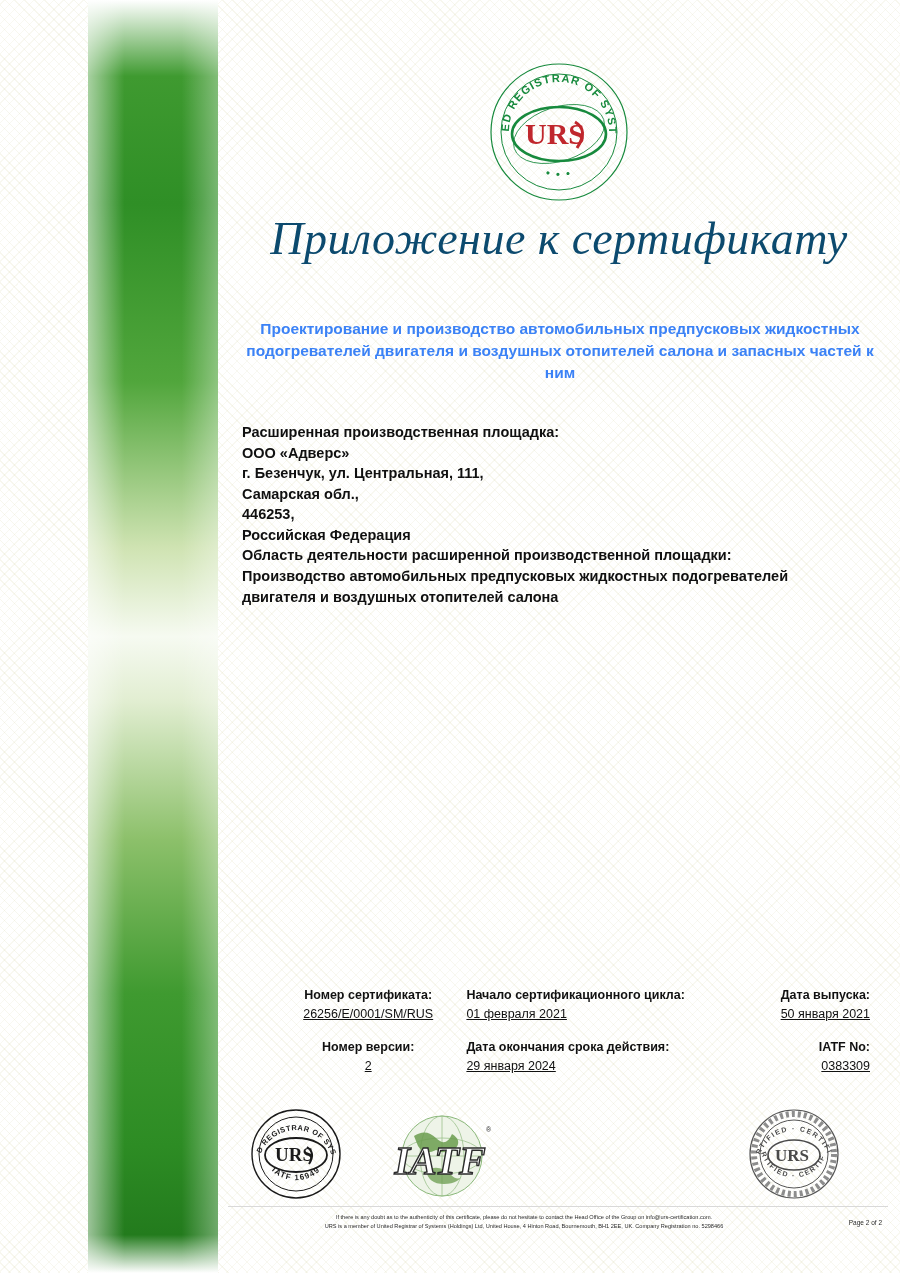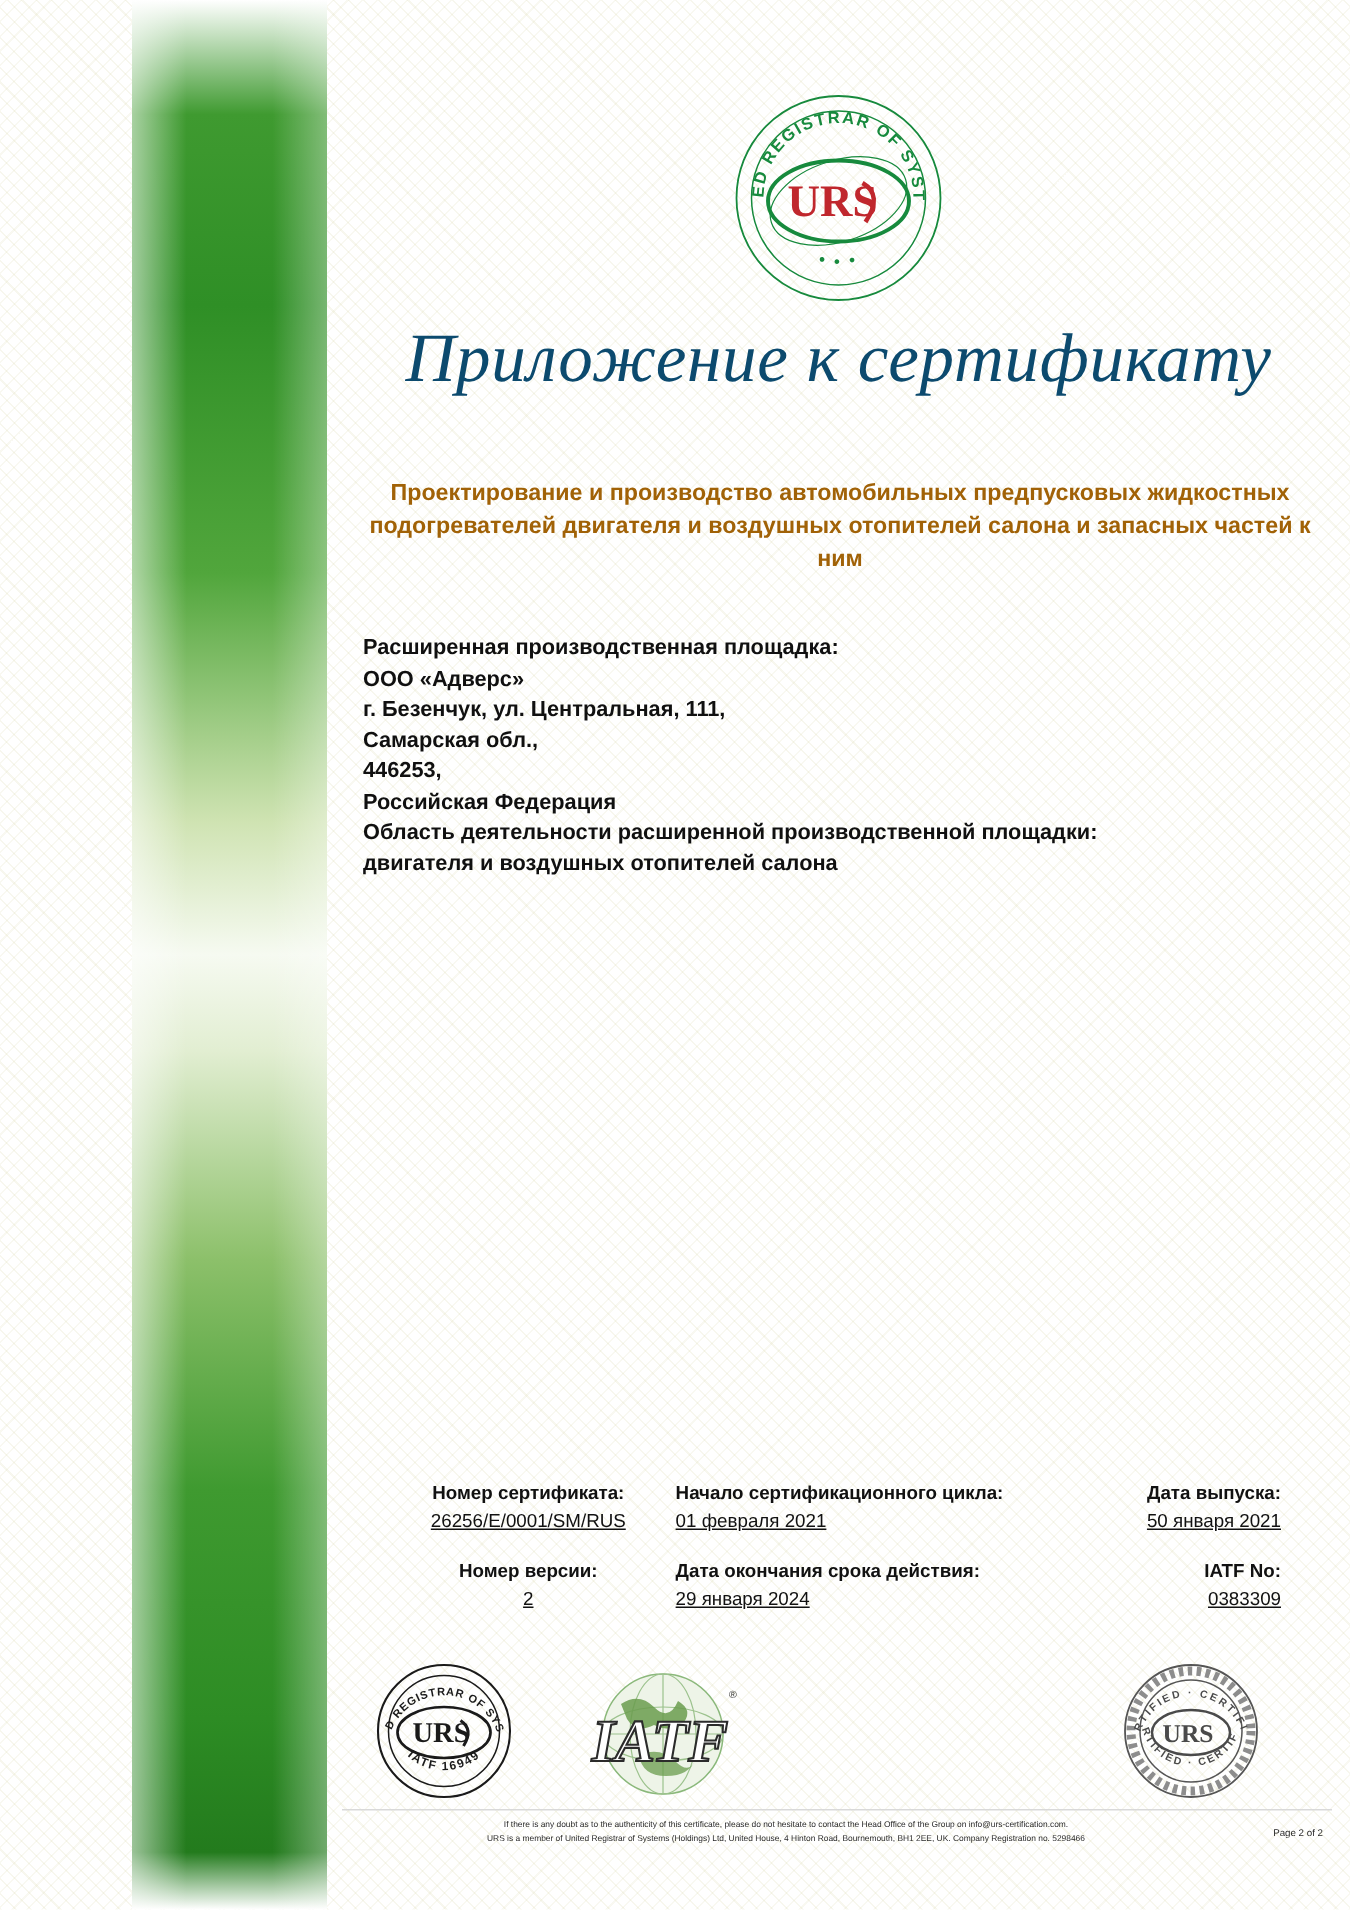--- a/index.html
+++ b/index.html
@@ -99,21 +99,21 @@
 
   
   .scope {
     position: absolute;
     top: 318px;
     left: 24px;
     width: 636px;
     text-align: center;
     font-size: 15.5px;
     font-weight: bold;
-    color: #a16207;
+    color: #3b82f6;
     line-height: 1.42;
   }
 
   
   .site-block {
     position: absolute;
     top: 422px;
     left: 24px;
     width: 636px;
     text-align: left;
@@ -121,21 +121,21 @@
     font-weight: bold;
     color: #101010;
     line-height: 1.42;
   }
   .site-block .line { display: block; }
 
   
   .data-table {
     position: absolute;
     top: 985px;
-    left: 40px;
+    left: 56px;
     width: 600px;
     border-collapse: collapse;
     font-size: 12.5px;
     color: #111111;
   }
   .data-table td {
     padding: 3px 4px;
     vertical-align: top;
   }
   .data-table .hdr {
@@ -231,20 +231,21 @@
     <div class="scope">Проектирование и производство автомобильных предпусковых жидкостных подогревателей двигателя и воздушных отопителей салона и запасных частей к ним</div>
 
     <div class="site-block">
       <span class="line">Расширенная производственная площадка:</span>
       <span class="line">ООО «Адверс»</span>
       <span class="line">г. Безенчук, ул. Центральная, 111,</span>
       <span class="line">Самарская обл.,</span>
       <span class="line">446253,</span>
       <span class="line">Российская Федерация</span>
       <span class="line">Область деятельности расширенной производственной площадки:</span>
+      <span class="line">Производство автомобильных предпусковых жидкостных подогревателей</span>
       <span class="line">двигателя и воздушных отопителей салона</span>
     </div>
 
     <table class="data-table">
       <tbody>
           <tr>
         <td class="c1 hdr">Номер сертификата:</td>
         <td class="c2 hdr">Начало сертификационного цикла:</td>
         <td class="c3 hdr">Дата выпуска:</td>
       </tr>

